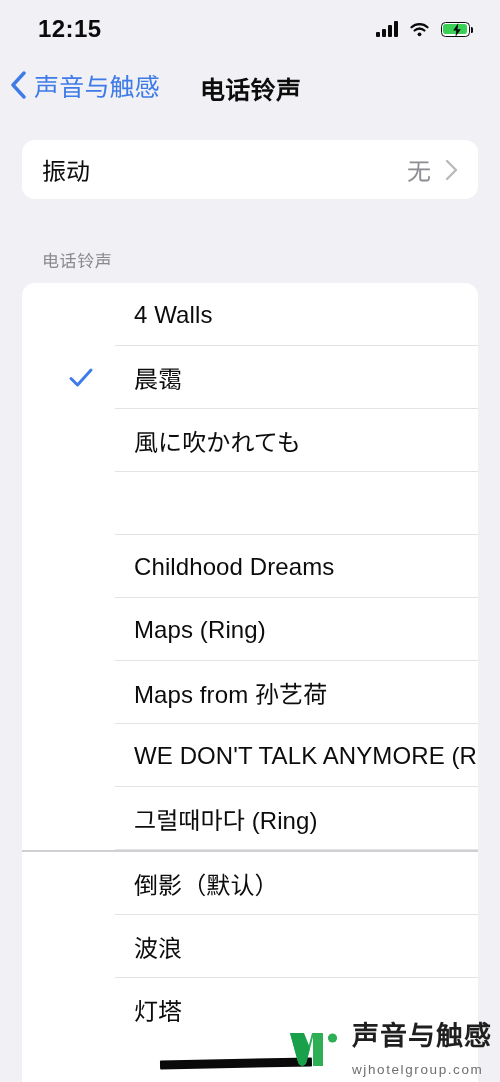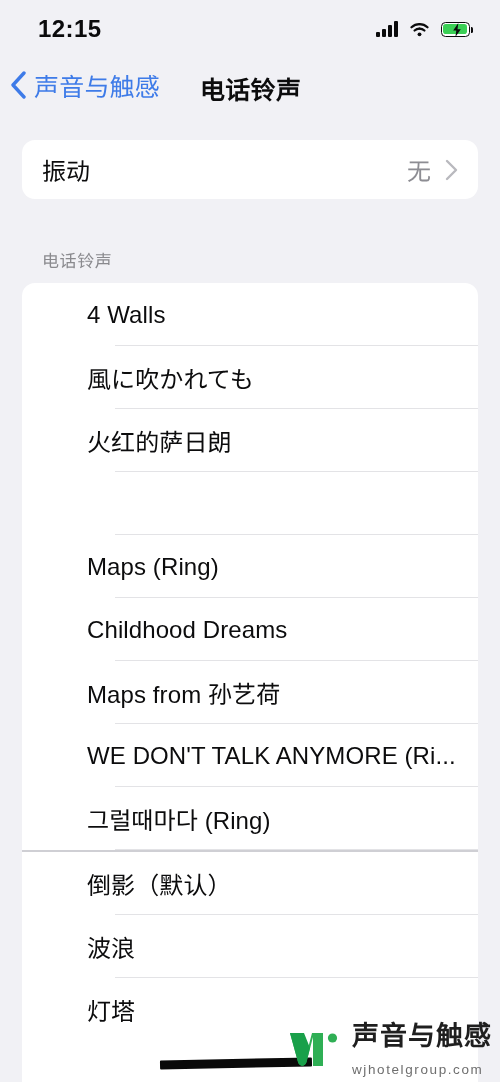--- a/index.html
+++ b/index.html
@@ -103,21 +103,21 @@
   }
 
   
   #ringtone-card {
     top:283px; width:456px;
     border-radius:13px 13px 0 0;
     height:799px; overflow:hidden;
   }
   .row {
     position:relative; display:flex; align-items:center;
-    height:63px; padding-left:65px; cursor:pointer;
+    height:63px; padding-left:112px; cursor:pointer;
   }
   .row .sep {
     position:absolute; left:93px; right:0; bottom:0;
     height:1.2px; background:#E3E3E6;
   }
   .row:last-child .sep { display:none; }
   .row .label {
     font-size:24px; color:#0C0C0D;
     white-space:nowrap; overflow:hidden;
     letter-spacing:0.1px;
@@ -205,36 +205,39 @@
   </div>
 
   <div class="section-header">电话铃声</div>
 
   <div class="card" id="ringtone-card">
       <div class="row">
         <span class="label">4 Walls</span>
         <div class="sep"></div>
       </div>
       <div class="row">
+        <svg class="check" viewBox="0 0 26 26">
+          <path d="M3 13.5 L9.5 20 L23 5" fill="none" stroke="#3E7BE8" stroke-width="3" stroke-linecap="round" stroke-linejoin="round"></path>
+        </svg>
+        <span class="label">晨霭</span>
+        <div class="sep"></div>
+      </div>
+      <div class="row">
         <span class="label">風に吹かれても</span>
         <div class="sep"></div>
       </div>
       <div class="row">
-        <span class="label">火红的萨日朗</span>
-        <div class="sep"></div>
-      </div>
-      <div class="row">
+        <div class="sep"></div>
+      </div>
+      <div class="row">
+        <span class="label">Childhood Dreams</span>
         <div class="sep"></div>
       </div>
       <div class="row">
         <span class="label">Maps (Ring)</span>
-        <div class="sep"></div>
-      </div>
-      <div class="row">
-        <span class="label">Childhood Dreams</span>
         <div class="sep"></div>
       </div>
       <div class="row">
         <span class="label">Maps from 孙艺荷</span>
         <div class="sep"></div>
       </div>
       <div class="row">
         <span class="label">WE DON'T TALK ANYMORE (Ri...</span>
         <div class="sep"></div>
       </div>

